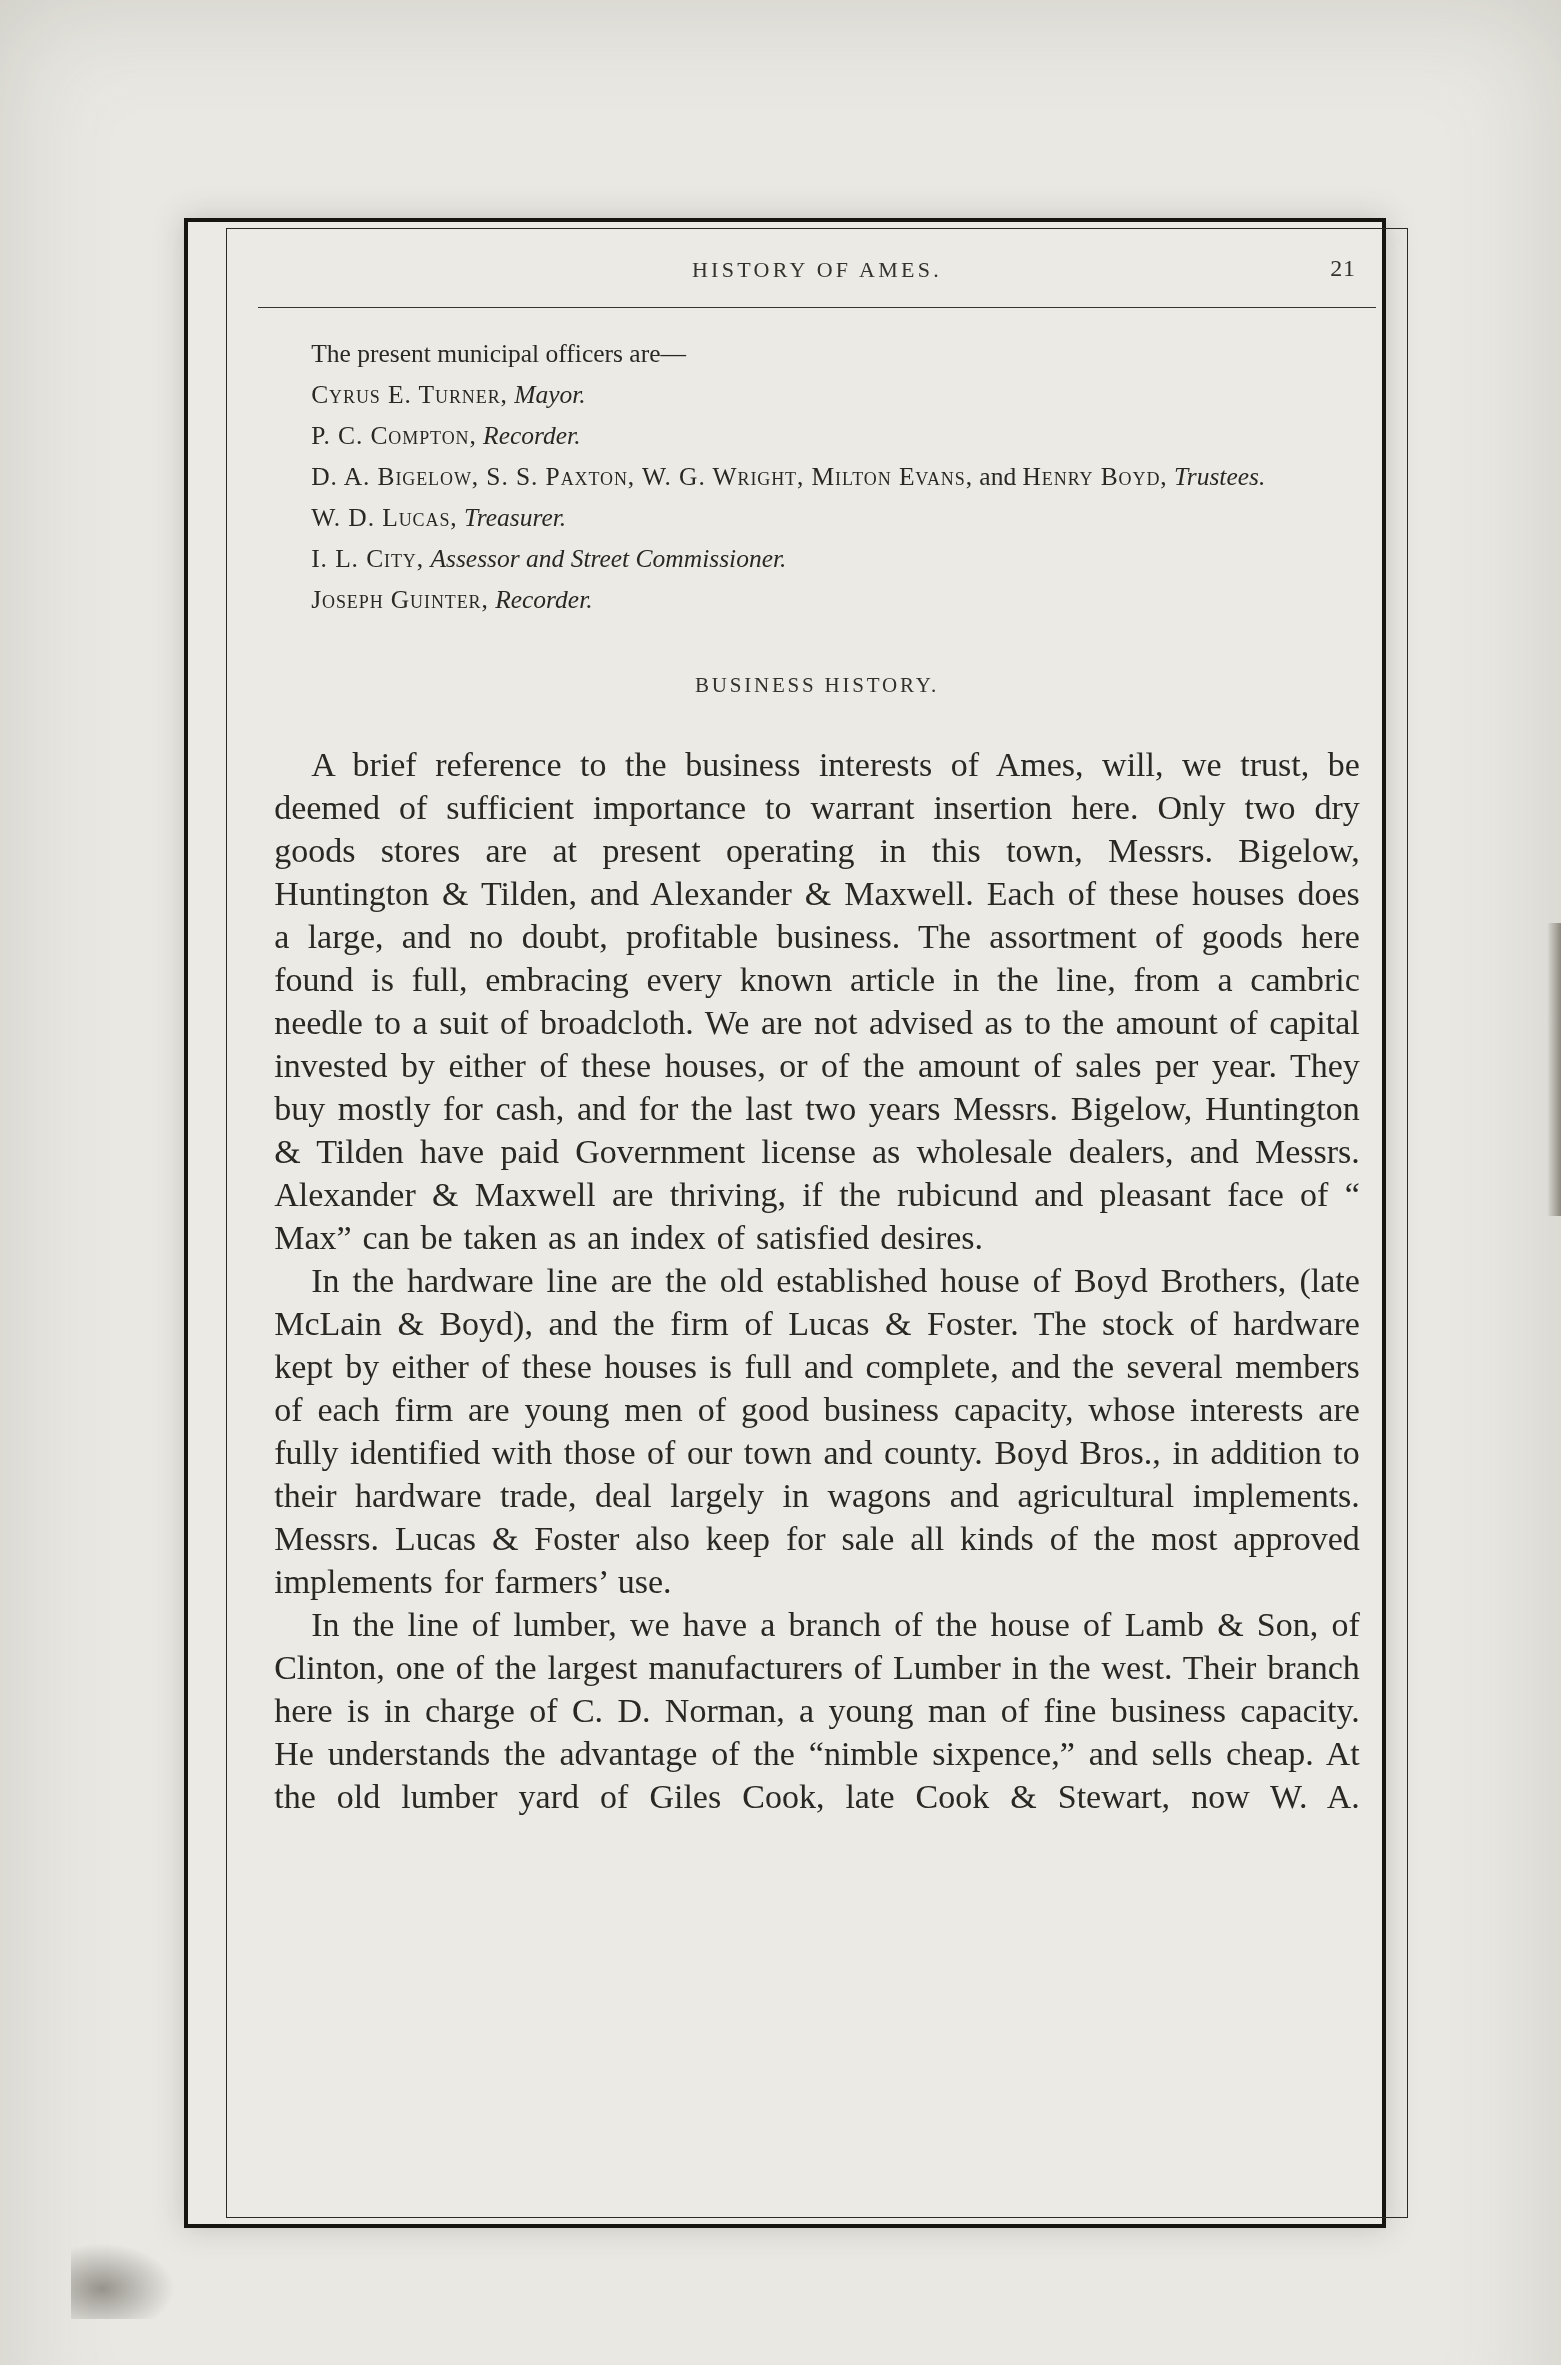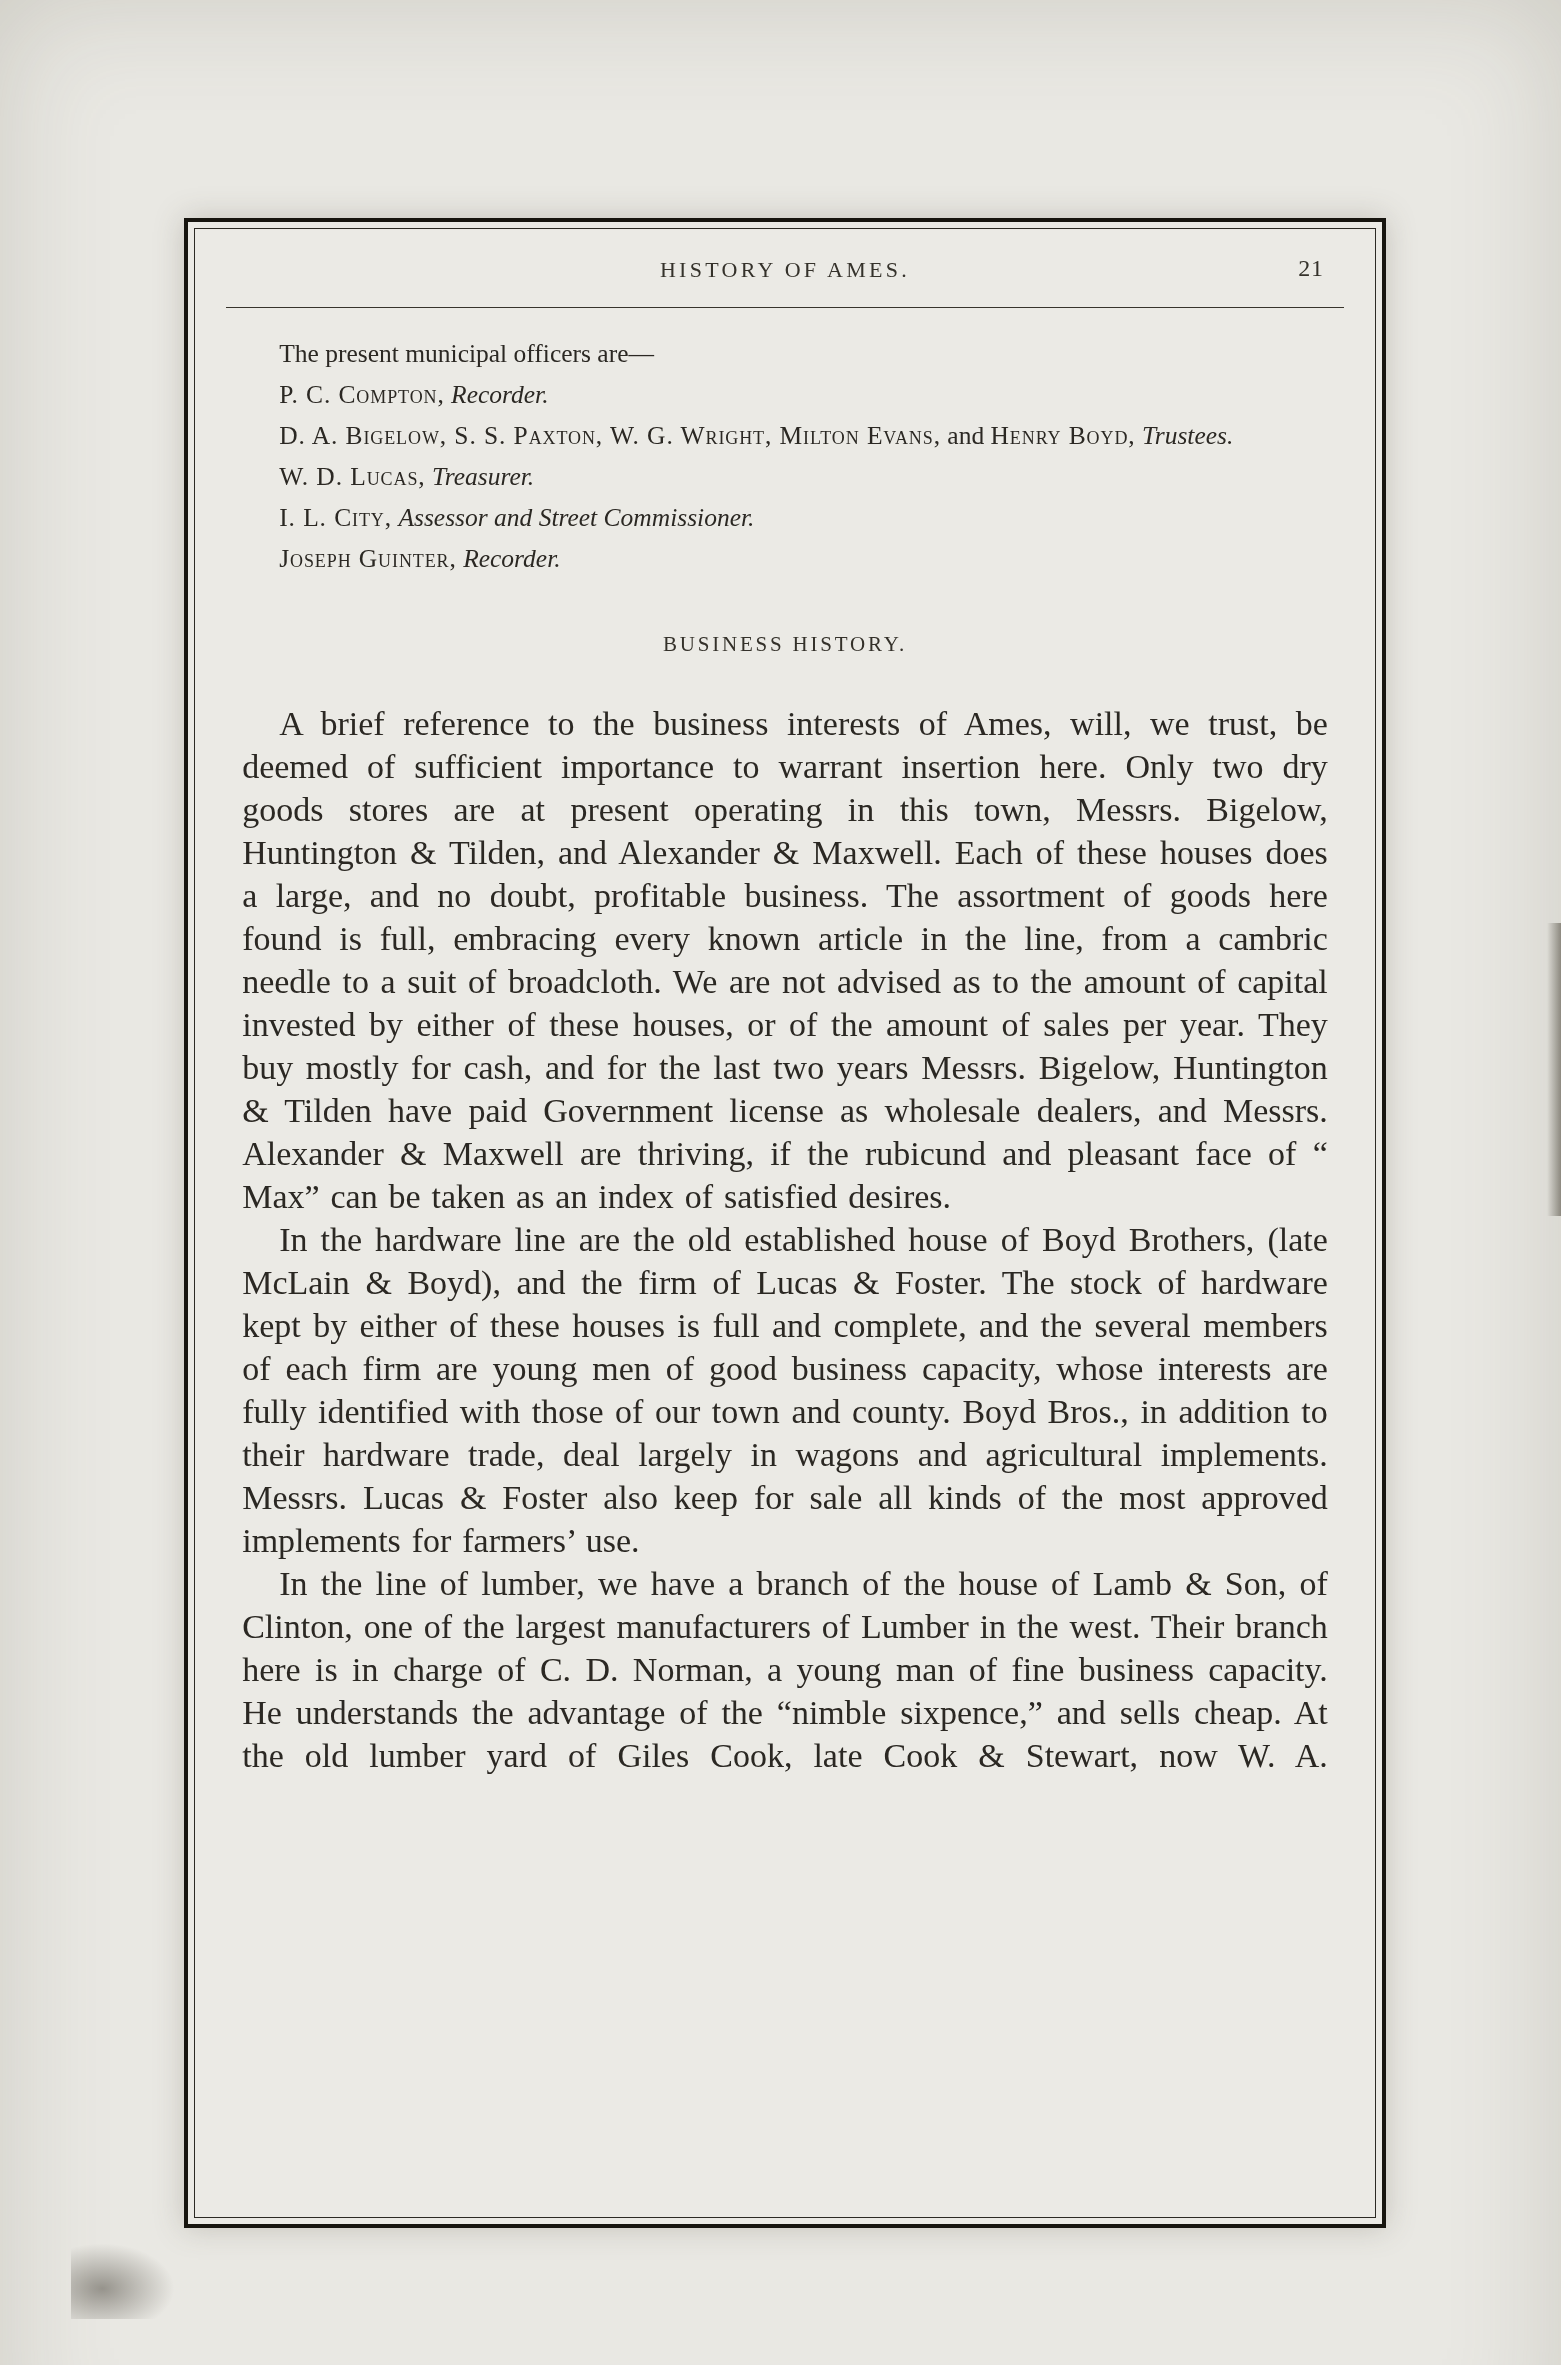--- a/index.html
+++ b/index.html
@@ -37,20 +37,21 @@
     padding: 6.2px;
     background: #ebeae5;
     box-shadow: 0 0 28px rgba(90,84,68,0.25);
   }
   .frame-inner {
     width: 100%; height: 100%;
     box-sizing: border-box;
     border: 1.9px solid #2c2a24;
     padding: 28px 47px 0;
     overflow: hidden;
+    margin-left: 32px;
   }
 
   .running-head {
     position: relative;
     text-align: center;
     font-size: 22px;
     letter-spacing: 3.3px;
     color: #35322b;
   }
   .page-number {
@@ -108,20 +109,21 @@
 
     <div class="running-head">
       <span class="head-title">HISTORY OF AMES.</span>
       <span class="page-number">21</span>
     </div>
     <div class="head-rule"></div>
 
     <div class="officers">
       <p class="officer-intro">The present municipal officers are—</p>
 
+      <p class="officer-line"><span class="sc">Cyrus E. Turner,</span> <span></span> <span class="sc"></span> <span class="officer-title">Mayor.</span></p>
 
       <p class="officer-line"><span class="sc">P. C. Compton,</span> <span></span> <span class="sc"></span> <span class="officer-title">Recorder.</span></p>
 
       <p class="officer-line"><span class="sc">D. A. Bigelow, S. S. Paxton, W. G. Wright, Milton Evans,</span> <span>and</span> <span class="sc">Henry Boyd,</span> <span class="officer-title">Trustees.</span></p>
 
       <p class="officer-line"><span class="sc">W. D. Lucas,</span> <span></span> <span class="sc"></span> <span class="officer-title">Treasurer.</span></p>
 
       <p class="officer-line"><span class="sc">I. L. City,</span> <span></span> <span class="sc"></span> <span class="officer-title">Assessor and Street Commissioner.</span></p>
 
 

